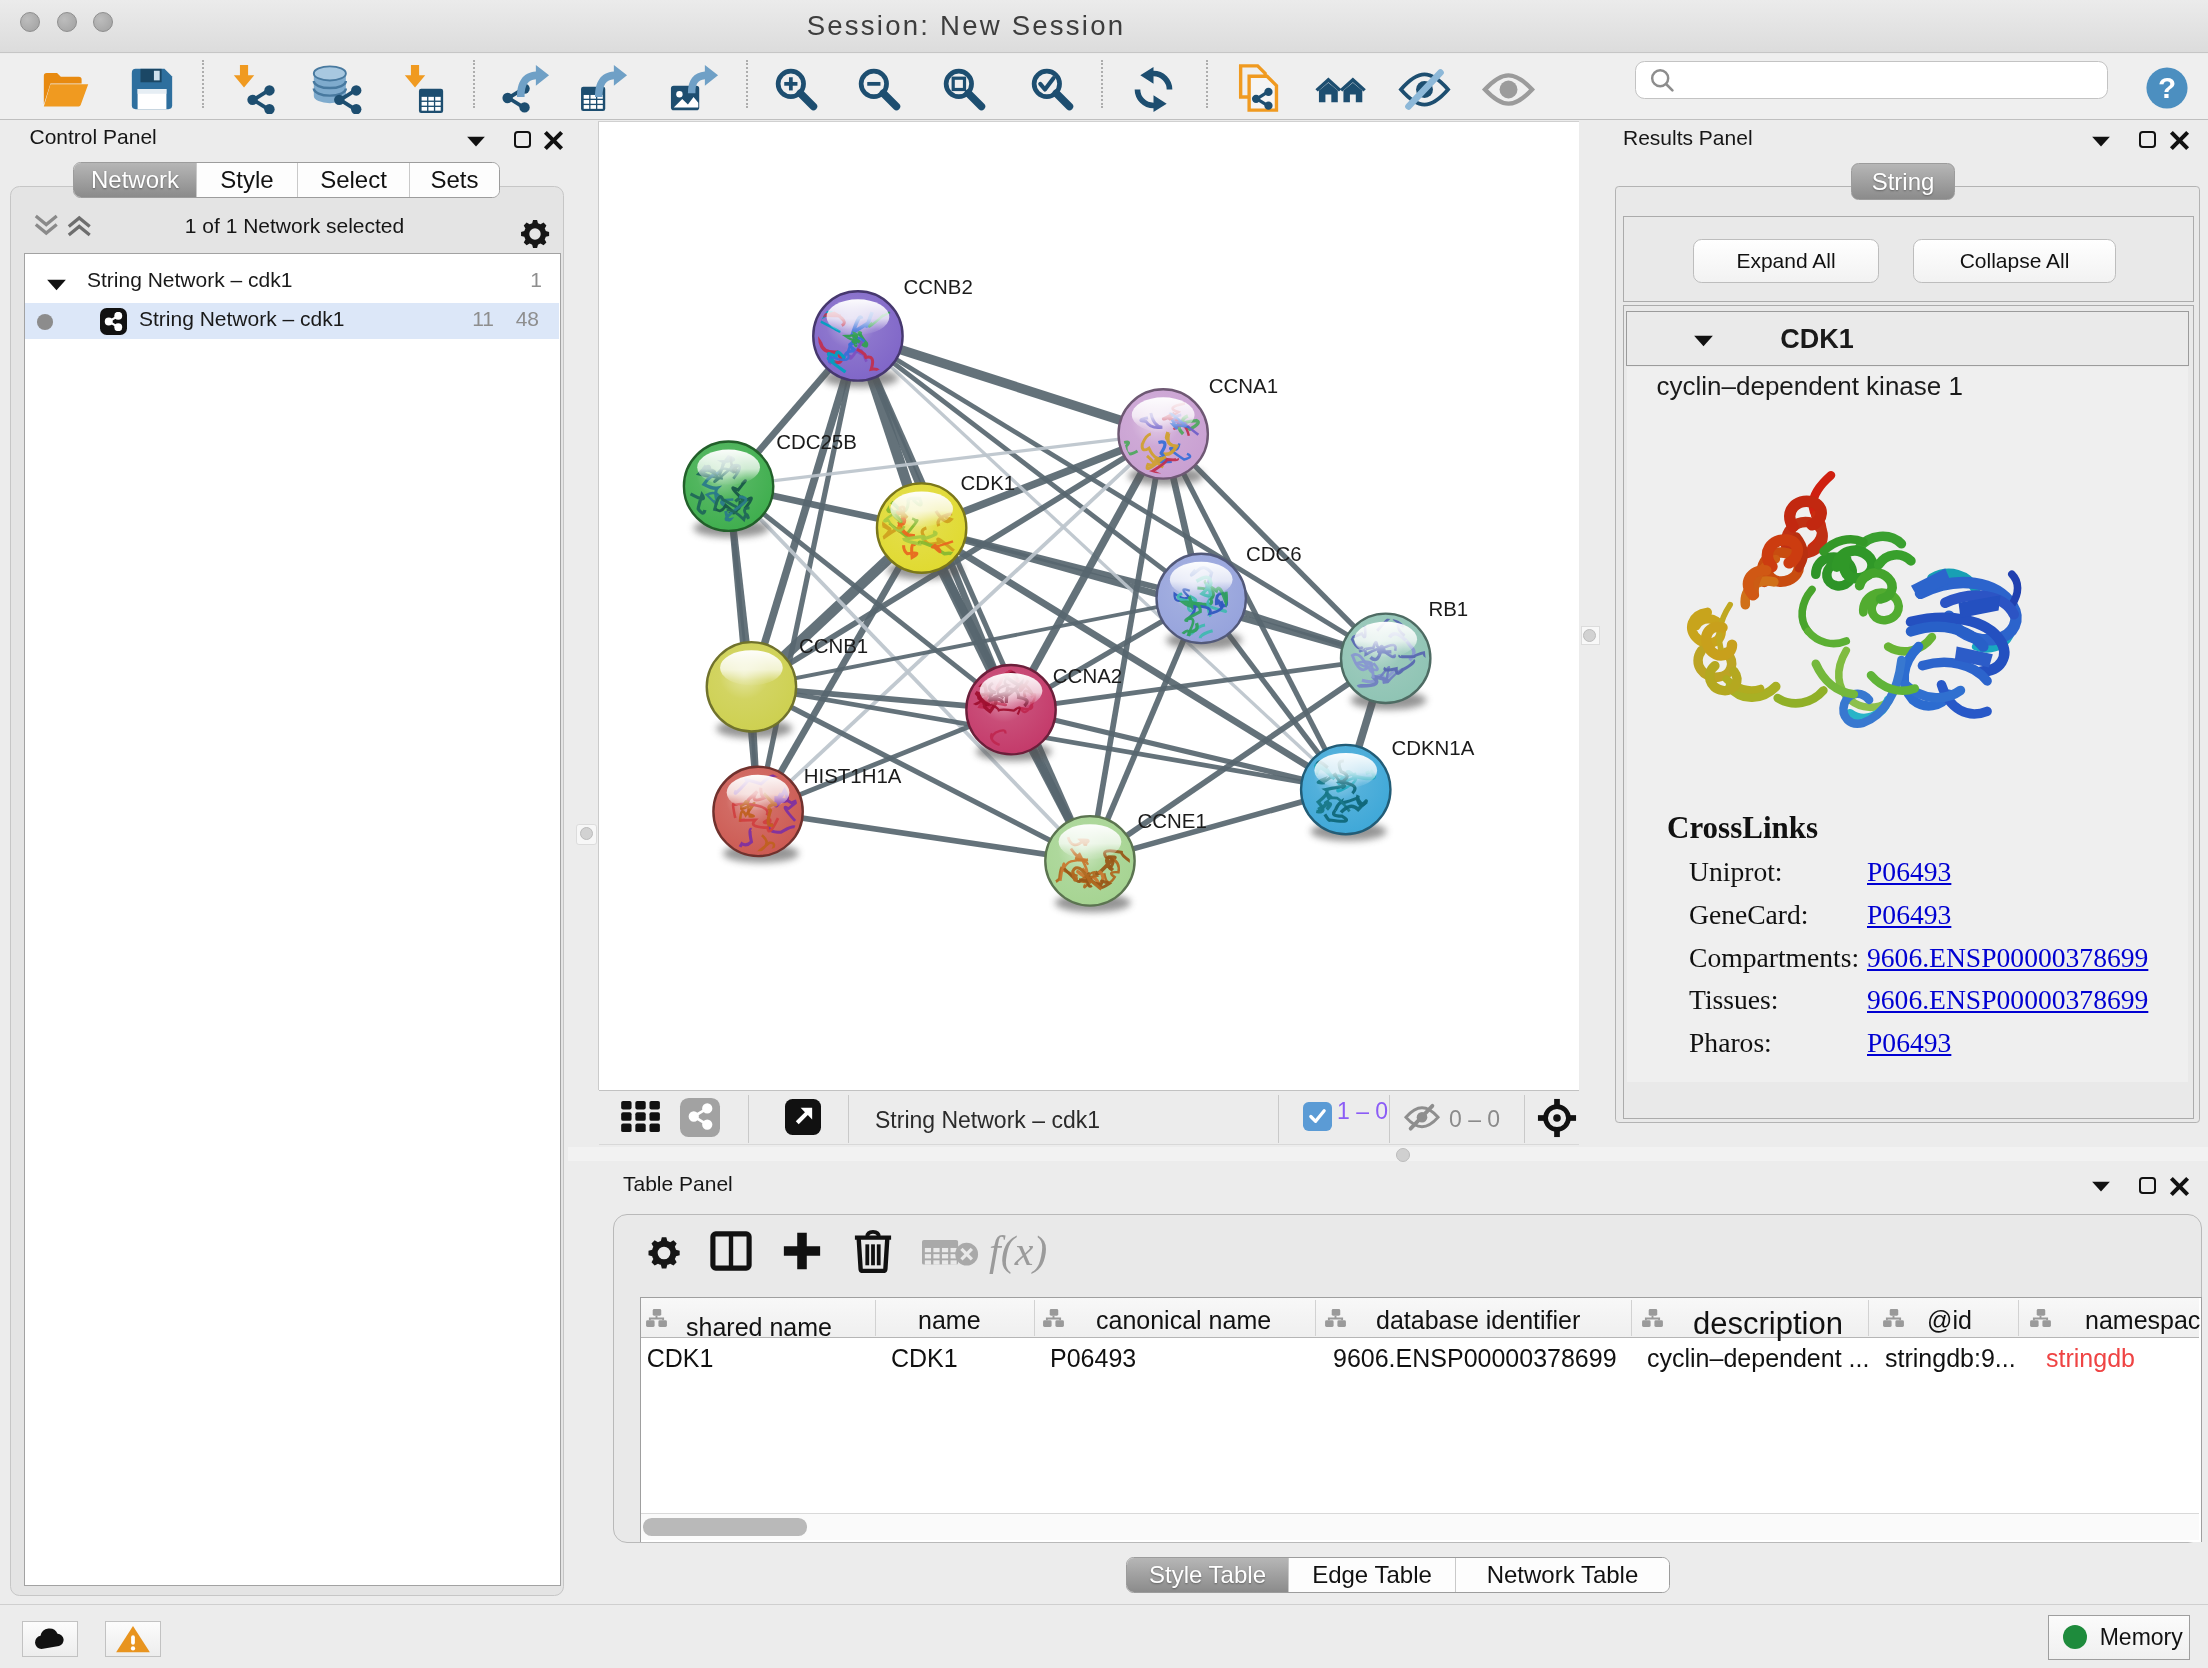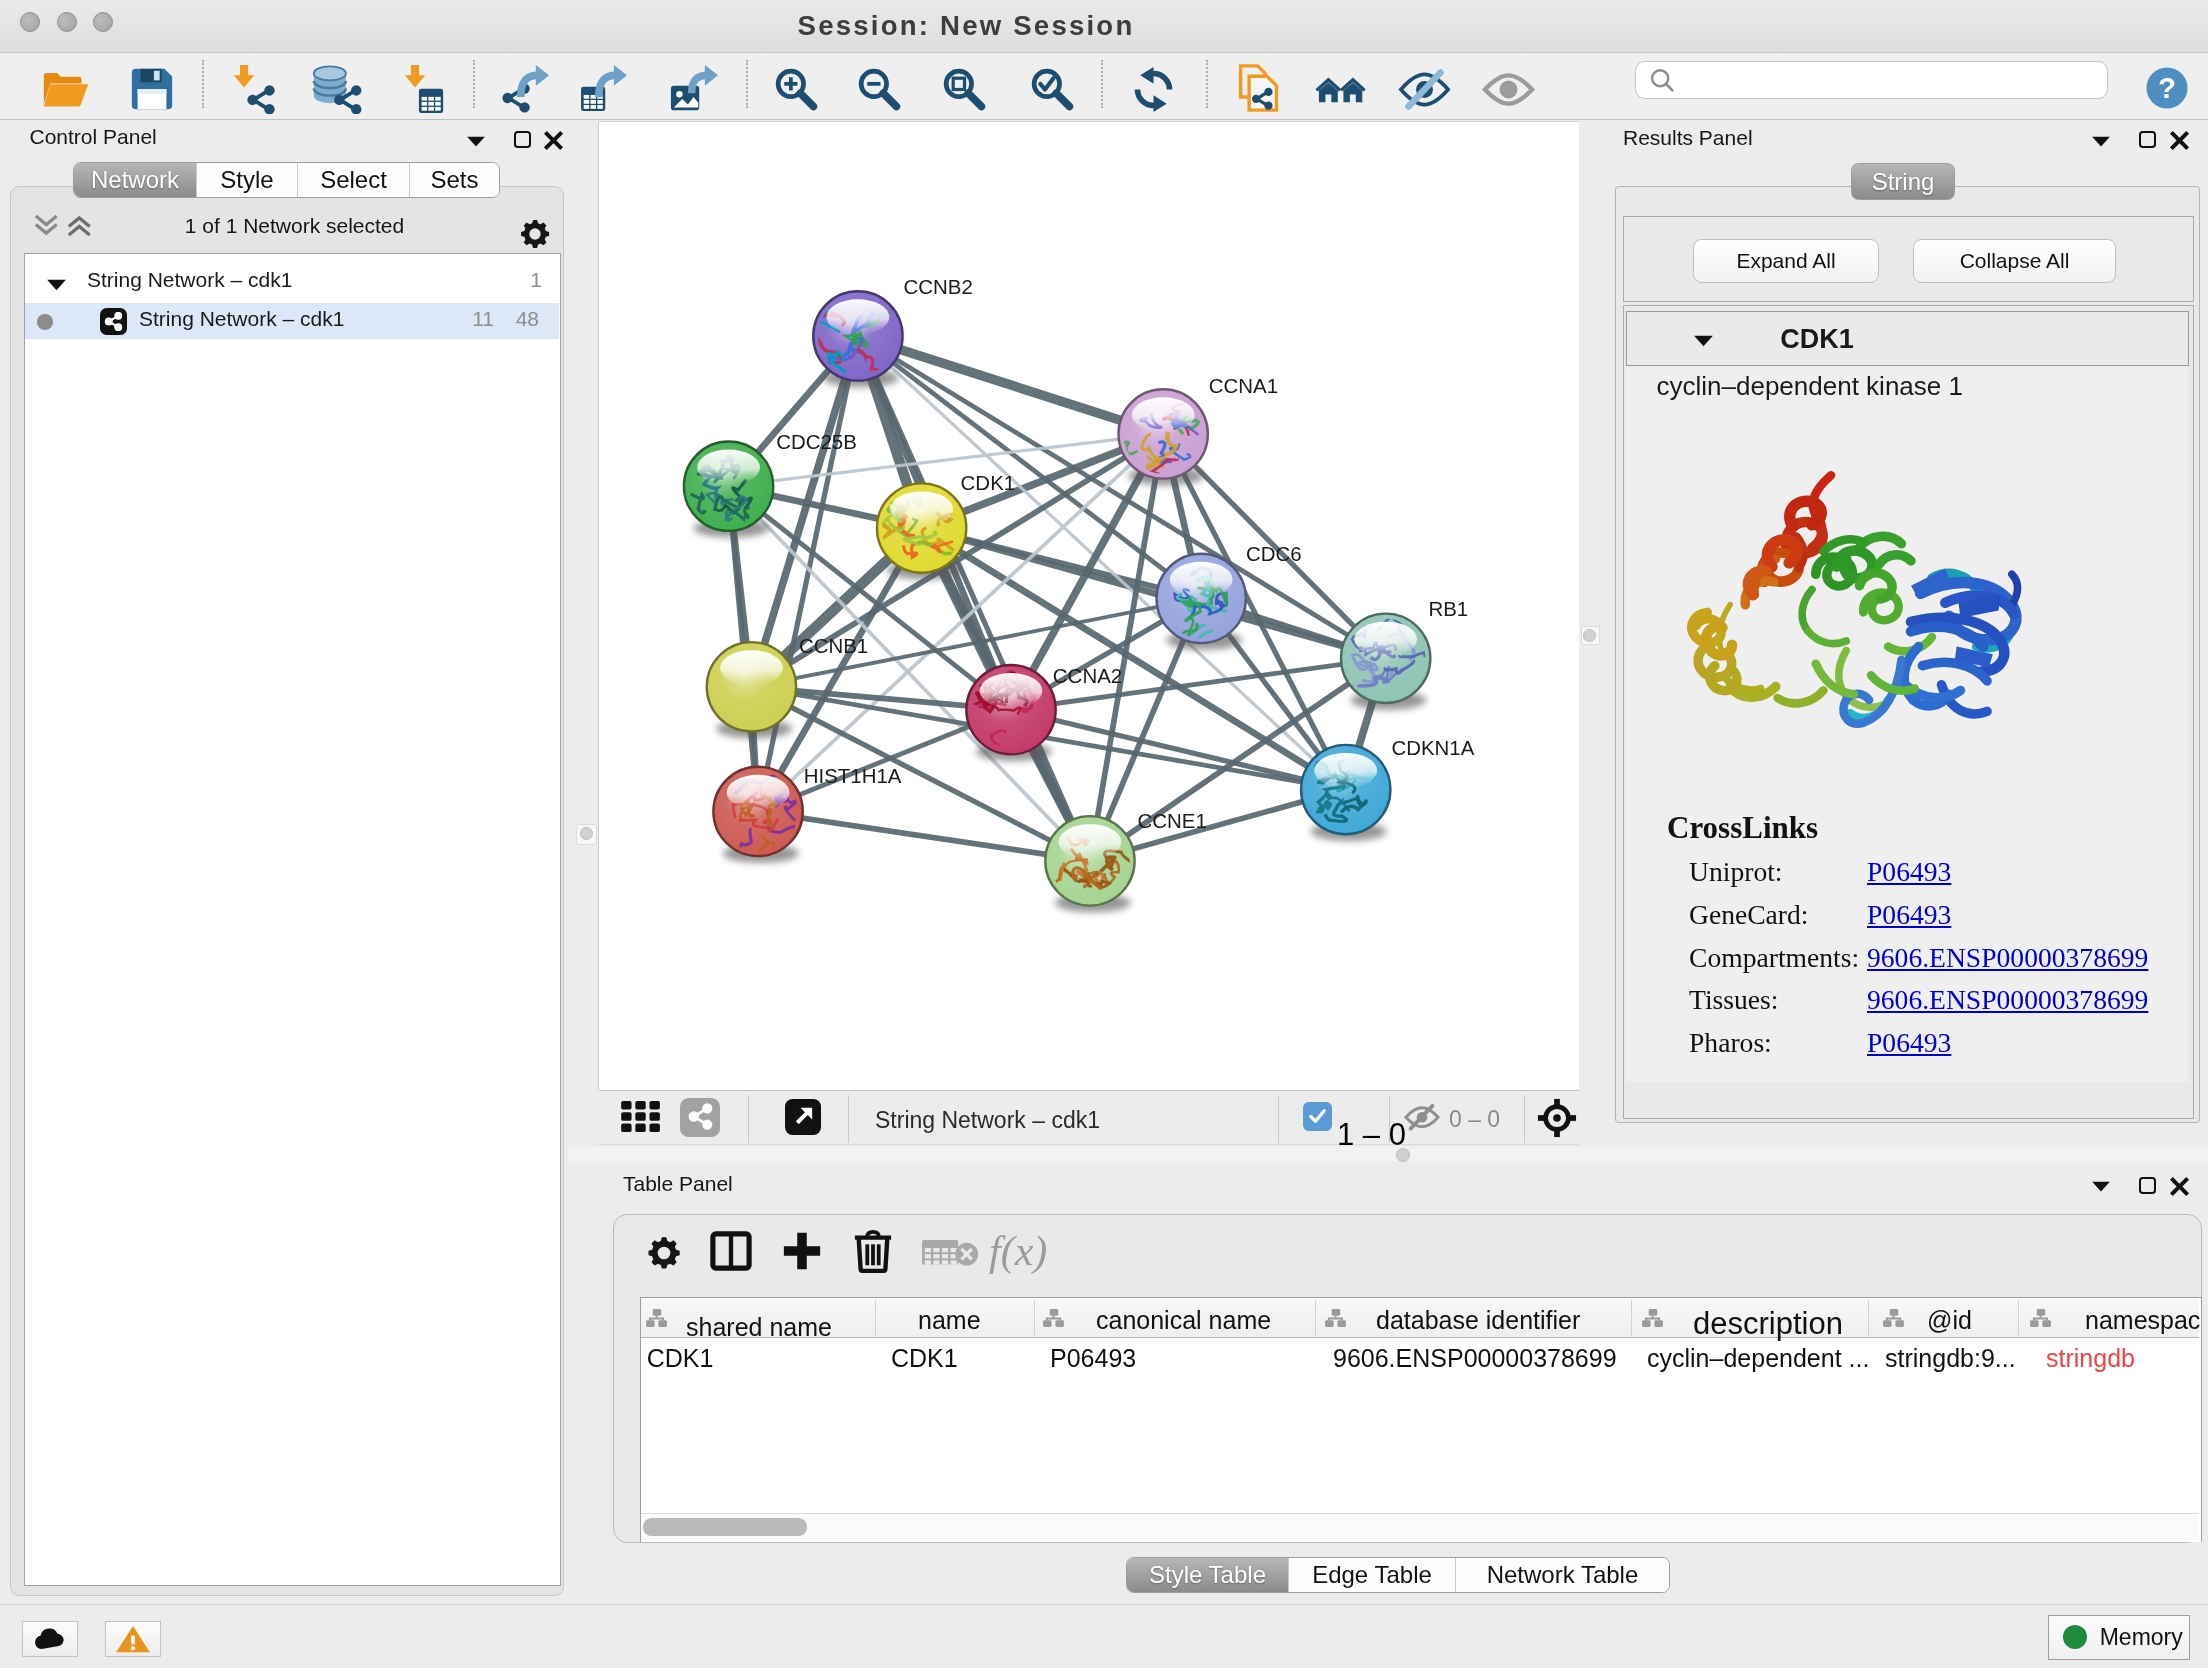--- a/index.html
+++ b/index.html
@@ -1,21 +1,21 @@
 <!DOCTYPE html>
 <html style="font-size:15px"><head><meta charset="utf-8">
 <style>
 *{margin:0;padding:0;box-sizing:border-box}
 html,body{width:2208px;height:1668px}
 body{font-family:"Liberation Sans",sans-serif;background:#ececec;position:relative;overflow:hidden;color:#1a1a1a}
 svg{display:block}
 
 #titlebar{position:absolute;left:0;top:0;width:2208px;height:53px;background:linear-gradient(#ebebeb,#dcdcdc);border-bottom:1px solid #c6c6c6}
 .tl{position:absolute;top:12.4px;width:20px;height:20px;border-radius:50%;background:radial-gradient(circle at 35% 35%,#bdbdbd,#a0a0a0);border:1px solid #8e8e8e}
-#title{position:absolute;top:9.5px;left:0;width:1932px;text-align:center;font-size:27.6px;font-weight:bold;color:#3d3d3d;letter-spacing:2.2px}
+#title{position:absolute;top:9.5px;left:0;width:1932px;text-align:center;font-size:27.6px;font-weight:normal;color:#3d3d3d;letter-spacing:2.2px}
 
 #toolbar{position:absolute;left:0;top:54px;width:2208px;height:66px;background:#efefef;border-bottom:1.9px solid #bfbfbf}
 .tbi{position:absolute;top:10.5px}
 .tsep{position:absolute;top:5.7px;height:48px;width:0;border-left:2.9px dotted #adadad}
 #searchbox{position:absolute;left:1635px;top:6.7px;width:473px;height:38px;background:#fff;border:1.9px solid #c3c3c3;border-radius:9.5px}
 
 .ptitle{position:absolute;font-size:21px;color:#161616}
 
 .tabgrp{position:absolute;display:flex;height:36px;border:1px solid #9c9c9c;border-radius:7.6px;overflow:hidden;background:#fdfdfd}
 .tab{height:100%;display:flex;align-items:center;justify-content:center;font-size:24px;color:#111;border-right:1px solid #c9c9c9;background:#fdfdfd}
@@ -669,21 +669,21 @@
       <g stroke="#111" fill="none">
         <circle cx="21" cy="21" r="12" stroke-width="5"></circle>
         <line x1="21" y1="1" x2="21" y2="11" stroke-width="6"></line>
         <line x1="21" y1="31" x2="21" y2="41" stroke-width="6"></line>
         <line x1="1" y1="21" x2="11" y2="21" stroke-width="6"></line>
         <line x1="31" y1="21" x2="41" y2="21" stroke-width="6"></line>
       </g>
       <circle cx="21" cy="21" r="4" fill="#111"></circle>
     </svg>
   <div style="position:absolute;left:276px;top:16px;font-size:23px;color:#2b2b2b">String Network – cdk1</div>
-  <div style="position:absolute;left:738px;top:26px;font-size:31px;color:#000000">1 – 0</div>
+  <div style="position:absolute;left:738px;top:7px;font-size:23px;color:#8b5cf6">1 – 0</div>
   <div style="position:absolute;left:850px;top:15px;font-size:23px;color:#8a8a8a">0 – 0</div>
 </div>
 
 <div style="position:absolute;left:568px;top:1147px;width:1641px;height:14.3px;background:#f2f2f2"></div>
 <div style="position:absolute;left:576px;top:824px;width:21px;height:21px;background:#f7f7f7;border:1px solid #dcdcdc;border-radius:2.9px"></div>
 <div style="position:absolute;left:580px;top:827px;width:13.3px;height:13.3px;border-radius:50%;background:#d2d2d2;border:1px solid #bbb"></div>
 <div style="position:absolute;left:1581px;top:626px;width:19px;height:19px;background:#f8f8f8;border:1px solid #dcdcdc"></div>
 <div style="position:absolute;left:1583px;top:629px;width:13.3px;height:13.3px;border-radius:50%;background:#d2d2d2;border:1px solid #bbb"></div>
 <div style="position:absolute;left:1396px;top:1148px;width:14.3px;height:14.3px;border-radius:50%;background:#d0d0d0;border:1px solid #bcbcbc"></div>
 

